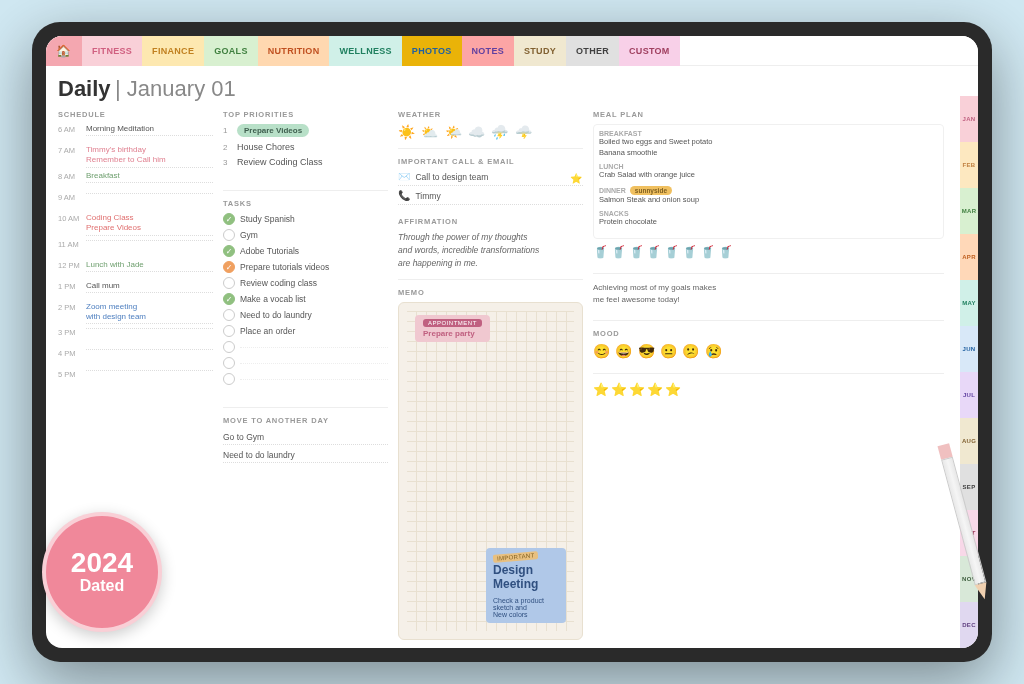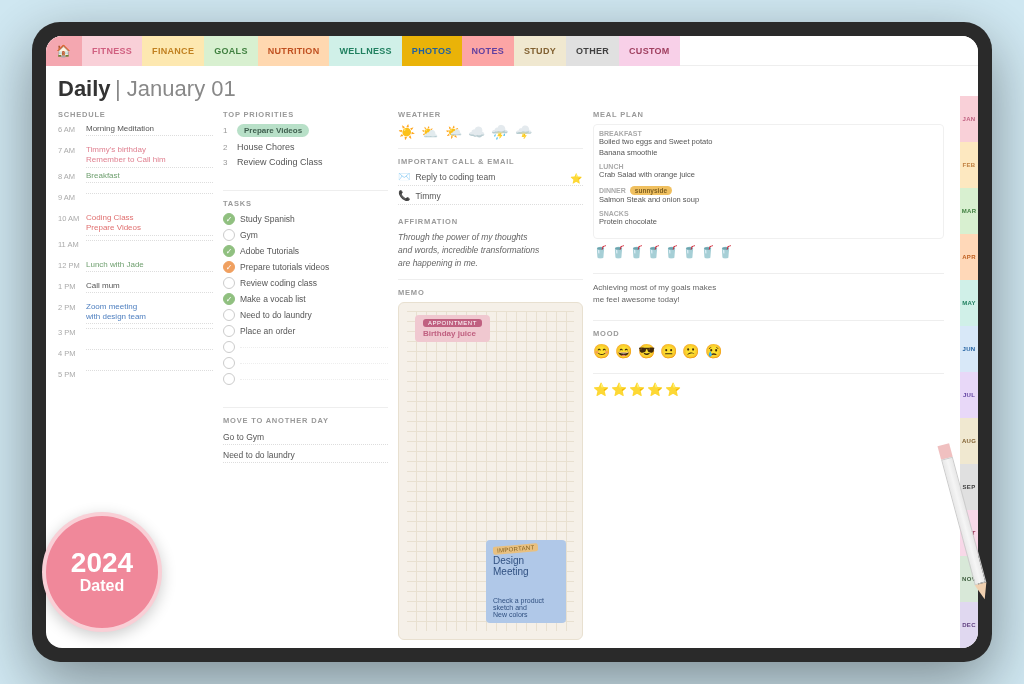--- a/index.html
+++ b/index.html
@@ -678,46 +678,46 @@
                 <span class="weather-icon">☁️</span>
                 <span class="weather-icon">⛈️</span>
                 <span class="weather-icon">🌩️</span>
               </div>
             <hr class="divider-line" style="margin-top:2px;">
 
             <div class="section-title">IMPORTANT CALL &amp; EMAIL</div>
             <div id="contacts-list" style="margin-bottom:8px;">
                 <div class="contact-item" style="position: relative;">
                   <span class="contact-icon">✉️</span>
-                  <span>Reply to coding team</span>
+                  <span>Call to design team</span>
                   <span class="star-icon">⭐</span>
                 </div>
                 <div class="contact-item">
                   <span class="contact-icon">📞</span>
                   <span>Timmy</span>
                 </div>
               </div>
 
             <div class="section-title">AFFIRMATION</div>
             <p class="affirmation-text" style="margin-bottom:8px;white-space:pre-line;">Through the power of my thoughts
 and words, incredible transformations
 are happening in me.</p>
 
             <hr class="divider-line" style="margin-top:2px;">
 
             <div class="section-title">MEMO</div>
             <div class="memo-area">
               <div class="memo-grid">
                 <div class="memo-sticker1">
                   <div class="memo-sticker1-label">APPOINTMENT</div>
-                  <div style="font-size:8px;color:#c06080;font-weight:600;">Birthday juice</div>
+                  <div style="font-size:8px;color:#c06080;font-weight:600;">Prepare party</div>
                 </div>
                 <div class="memo-sticker2">
                   <div class="memo-sticker2-label">IMPORTANT</div>
-                  <div style="font-size:10px;font-weight:400;margin-bottom:20px;">Design Meeting</div>
+                  <div style="font-size:12px;font-weight:700;margin-bottom:6px;">Design Meeting</div>
                   <div style="font-size:7px;white-space:pre-line;">Check a product
 sketch and
 New colors</div>
                 </div>
               </div>
             </div>
           </div>
 
           <div class="col col4" style="padding-right:22px;">
             <div class="section-title">MEAL PLAN</div>

